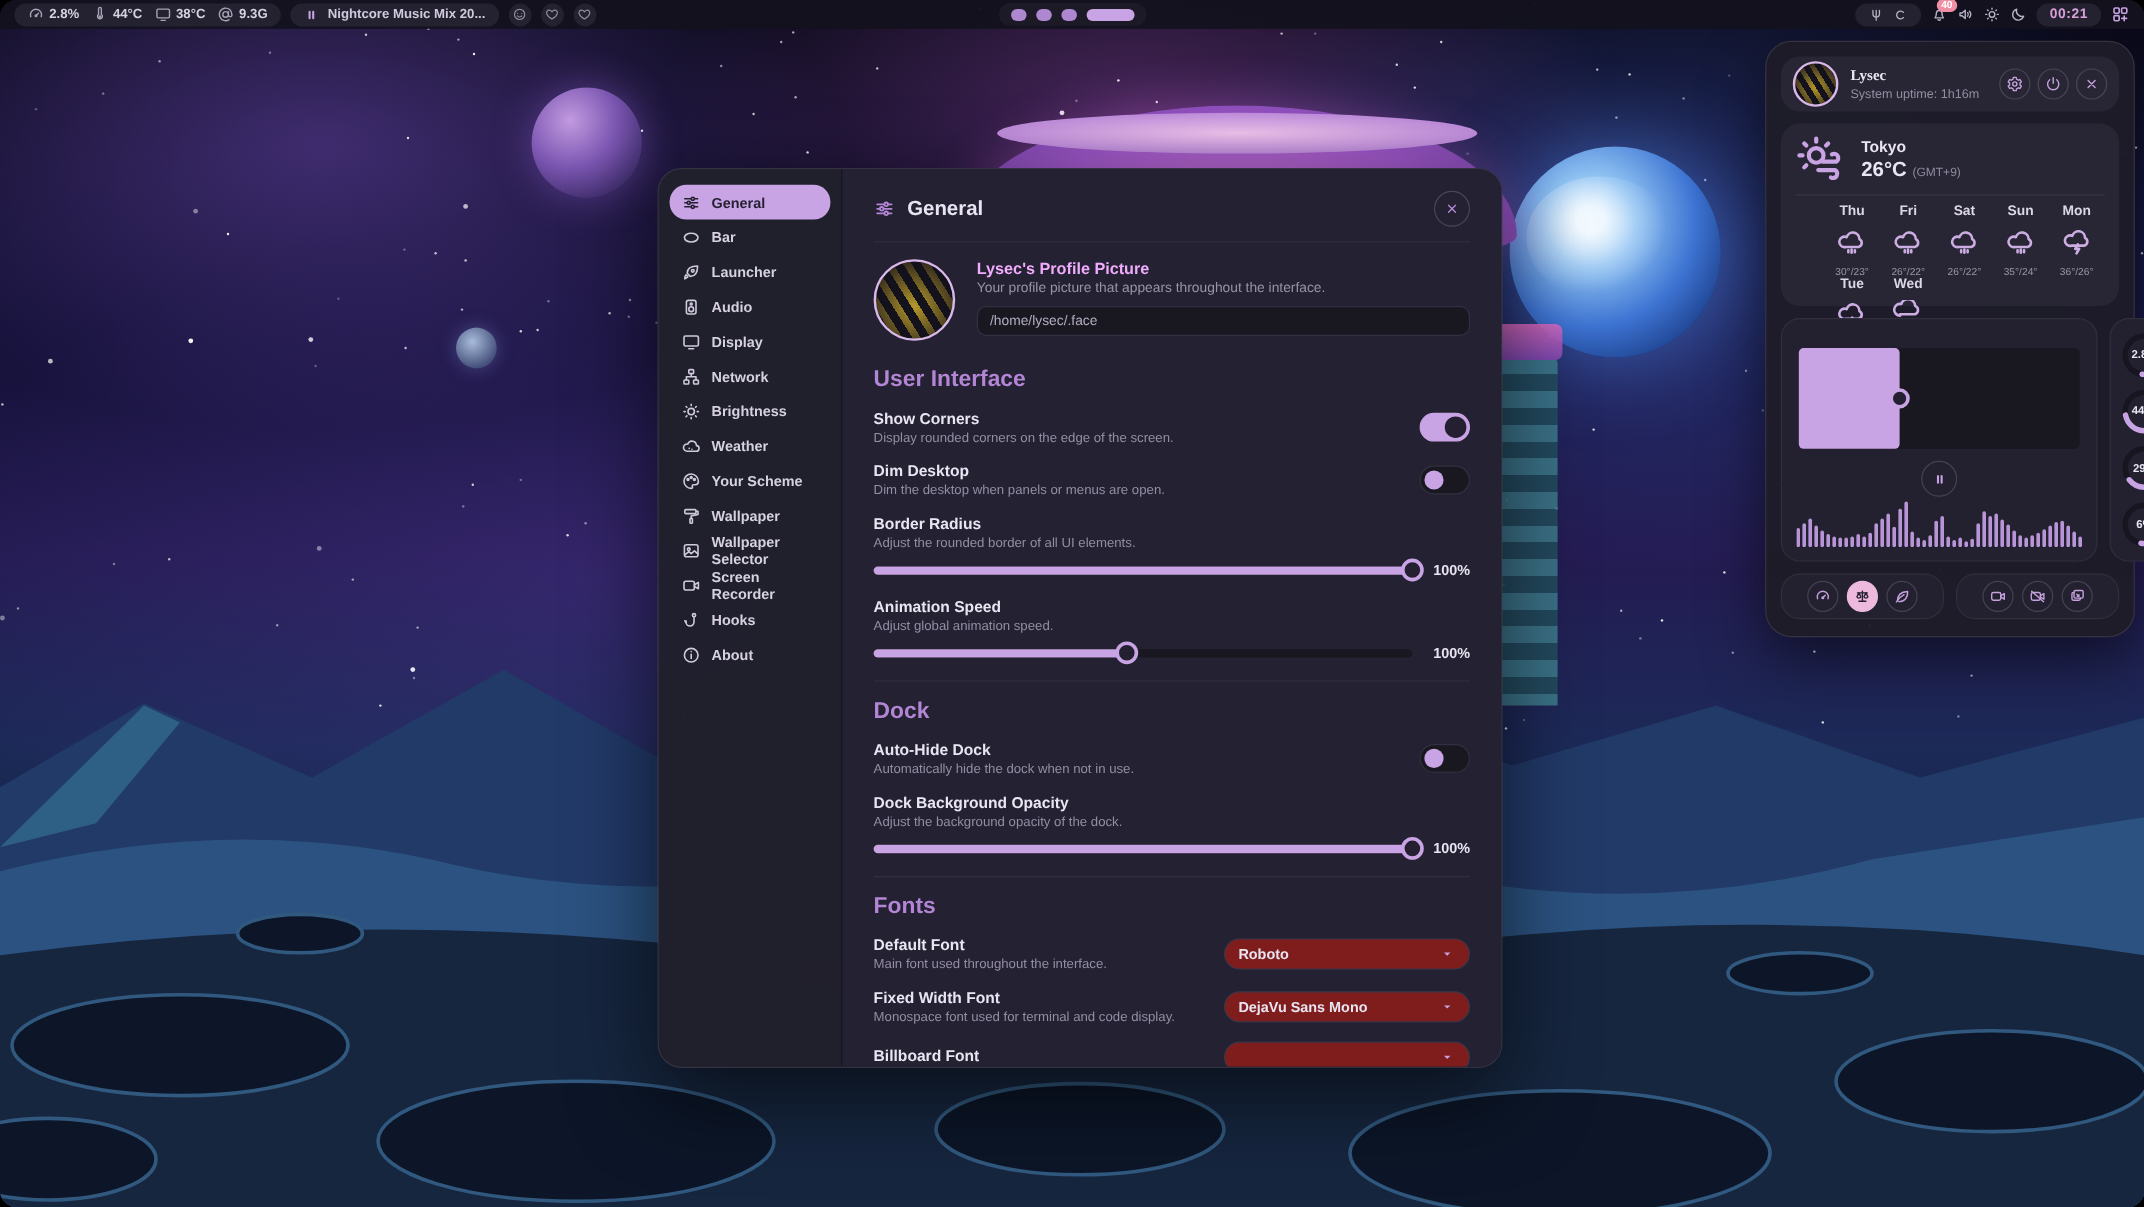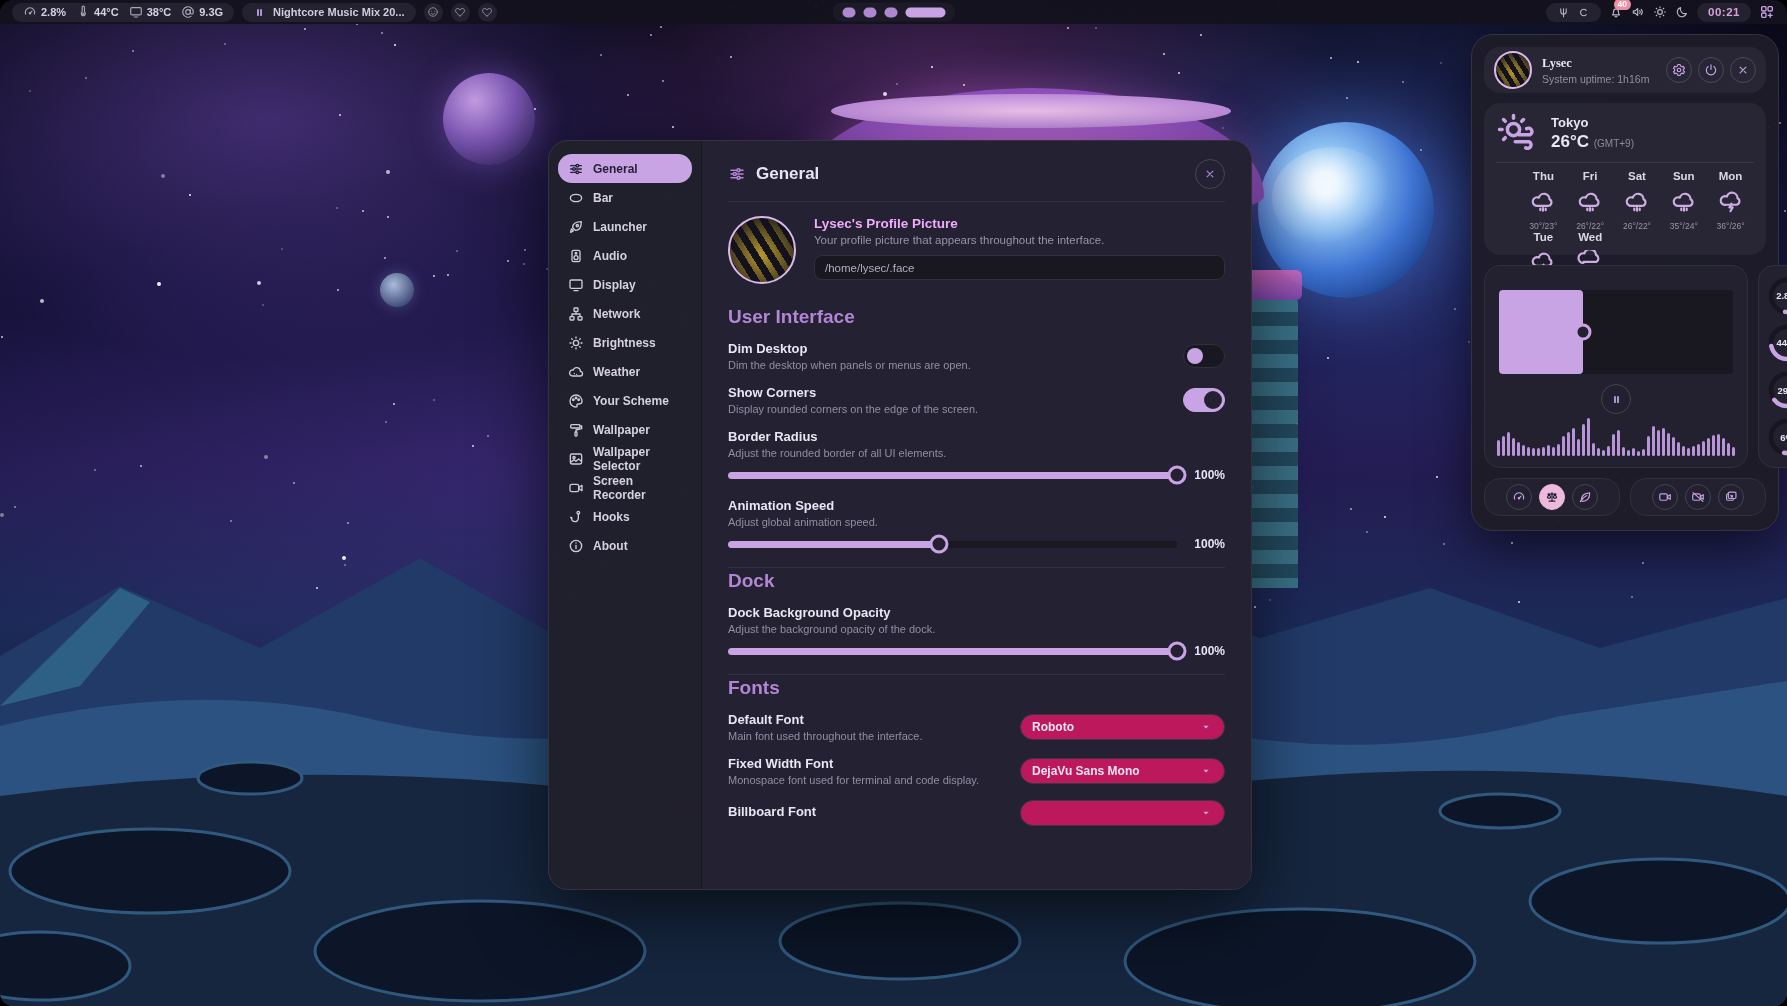--- a/index.html
+++ b/index.html
@@ -57,36 +57,36 @@
   .c-head .ic{color:#b286d4;}
   .c-title{font-size:17px;font-weight:bold;color:#e9e4f2;}
   .close-btn{margin-left:auto;width:30px;height:30px;border-radius:50%;border:1px solid #4a4656;background:none;color:#c9a4e4;display:flex;align-items:center;justify-content:center;padding:0;}
   .divider{height:1px;background:#322f40;margin:10px 0;}
   .profile-row{display:flex;gap:18px;margin:14px 0 18px;}
   .avatar64{width:64px;height:64px;border-radius:50%;flex:none;border:2px solid #d9b8ea;background:radial-gradient(circle at 50% 58%,rgba(18,16,26,.2),rgba(18,16,26,.85) 78%),repeating-linear-gradient(58deg,#ddb92f 0 6px,#15131c 6px 13px);}
   .p-col{flex:1;}
   .p-title{font-size:13.5px;font-weight:bold;color:#f0abfc;}
   .p-desc{font-size:11.5px;color:#9a93a8;margin-top:3px;}
   .p-input{width:100%;box-sizing:border-box;margin-top:9px;height:25px;background:#19171f;border:1px solid #332f40;border-radius:8px;color:#b4adc2;font-size:11.5px;padding:0 10px;font-family:"Liberation Sans",sans-serif;}
-  .sec{border-top:1px solid #322f40;padding-top:2px;margin-top:16px;}
+  .sec{border-top:1px solid #322f40;padding-top:14px;margin-top:16px;}
   .sec:first-of-type{border-top:none;margin-top:0;padding-top:4px;}
   .sec-title{font-size:19px;font-weight:bold;color:#b286d4;margin:0 0 13px;}
   .srow{display:flex;align-items:center;justify-content:space-between;margin-bottom:14px;}
   .lab{font-size:13px;font-weight:bold;color:#eae5f2;}
   .dsc{font-size:11px;color:#948da3;margin-top:3px;}
   .slider-line{display:flex;align-items:center;gap:12px;margin:9px 0 16px;}
   .slider{flex:1;height:7px;border-radius:4px;background:#19171f;position:relative;}
   .slider .fill{position:absolute;left:0;top:0;height:100%;border-radius:4px;background:#c9a4e4;}
   .slider .knob{position:absolute;top:50%;transform:translate(-50%,-50%);width:13px;height:13px;border-radius:50%;background:#241f31;border:3px solid #c9a4e4;}
   .slider-val{font-size:12px;font-weight:bold;color:#e9e4f2;width:36px;text-align:right;flex:none;}
   .toggle{width:40px;height:22px;border-radius:12px;background:#19171f;border:1px solid #332f40;position:relative;flex:none;}
   .toggle .tknob{position:absolute;top:50%;transform:translateY(-50%);left:3px;width:16px;height:16px;border-radius:50%;background:#c9a4e4;}
   .toggle.on{background:#c9a4e4;border-color:#c9a4e4;}
   .toggle.on .tknob{left:auto;right:2px;width:18px;height:18px;background:#241f31;}
-  .dropdown{width:205px;height:26px;border-radius:13px;background:#be185d;border:1px solid #3a3748;display:flex;align-items:center;padding:0 11px;gap:24px;box-sizing:border-box;flex:none;}
+  .dropdown{width:205px;height:26px;border-radius:13px;background:#7f1d1d;border:1px solid #3a3748;display:flex;align-items:center;padding:0 11px;gap:24px;box-sizing:border-box;flex:none;}
   .dropdown span{flex:1;font-size:12px;font-weight:bold;color:#e9e4f2;white-space:nowrap;overflow:hidden;}
   .dropdown .ic{color:#c9a4e4;}
 
   
   .panel{position:absolute;left:1471px;top:34px;width:308px;height:497px;border-radius:22px;background:rgba(30,28,40,.97);border:1px solid #35323f;box-shadow:0 18px 50px rgba(0,0,0,.55);padding:12px;box-sizing:border-box;display:flex;flex-direction:column;gap:10px;z-index:50;}
   .card{background:#282634;border-radius:16px;}
   .usr{display:flex;align-items:center;gap:10px;padding:6px 10px;height:46px;box-sizing:border-box;}
   .avatar34{width:34px;height:34px;border-radius:50%;flex:none;border:2px solid #d9b8ea;background:radial-gradient(circle at 50% 58%,rgba(18,16,26,.2),rgba(18,16,26,.85) 78%),repeating-linear-gradient(58deg,#ddb92f 0 4px,#15131c 4px 9px);}
   .u-name{font-size:12.5px;font-weight:bold;color:#eae5f2;font-family:Liberation Serif, serif;}
   .u-sub{font-size:10.5px;color:#938da2;margin-top:2px;}
@@ -426,33 +426,33 @@
           <div class="p-title">Lysec's Profile Picture</div>
           <div class="p-desc">Your profile picture that appears throughout the interface.</div>
           <input class="p-input" value="/home/lysec/.face" style="">
         </div>
       </div>
       <div id="sections">
           <div class="sec">
             <div class="sec-title">User Interface</div>
             <div class="srow">
               <div>
-                <div class="lab">Dim Desktop</div>
-                <div class="dsc">Dim the desktop when panels or menus are open.</div>
-              </div>
-              <div class="toggle">
+                <div class="lab">Show Corners</div>
+                <div class="dsc">Display rounded corners on the edge of the screen.</div>
+              </div>
+              <div class="toggle on">
                 <div class="tknob"></div>
               </div>
             </div>
             <div class="srow">
               <div>
-                <div class="lab">Show Corners</div>
-                <div class="dsc">Display rounded corners on the edge of the screen.</div>
-              </div>
-              <div class="toggle on">
+                <div class="lab">Dim Desktop</div>
+                <div class="dsc">Dim the desktop when panels or menus are open.</div>
+              </div>
+              <div class="toggle">
                 <div class="tknob"></div>
               </div>
             </div>
             <div>
               <div class="srow" style="margin-bottom:0">
                 <div>
                   <div class="lab">Border Radius</div>
                   <div class="dsc">Adjust the rounded border of all UI elements.</div>
                 </div>
               </div>
@@ -475,20 +475,29 @@
                 <div class="slider">
                   <div class="fill" style="width:47%"></div>
                   <div class="knob" style="left:47%"></div>
                 </div>
                 <div class="slider-val">100%</div>
               </div>
             </div>
           </div>
           <div class="sec">
             <div class="sec-title">Dock</div>
+            <div class="srow">
+              <div>
+                <div class="lab">Auto-Hide Dock</div>
+                <div class="dsc">Automatically hide the dock when not in use.</div>
+              </div>
+              <div class="toggle">
+                <div class="tknob"></div>
+              </div>
+            </div>
             <div>
               <div class="srow" style="margin-bottom:0">
                 <div>
                   <div class="lab">Dock Background Opacity</div>
                   <div class="dsc">Adjust the background opacity of the dock.</div>
                 </div>
               </div>
               <div class="slider-line">
                 <div class="slider">
                   <div class="fill" style="width:100%"></div>

